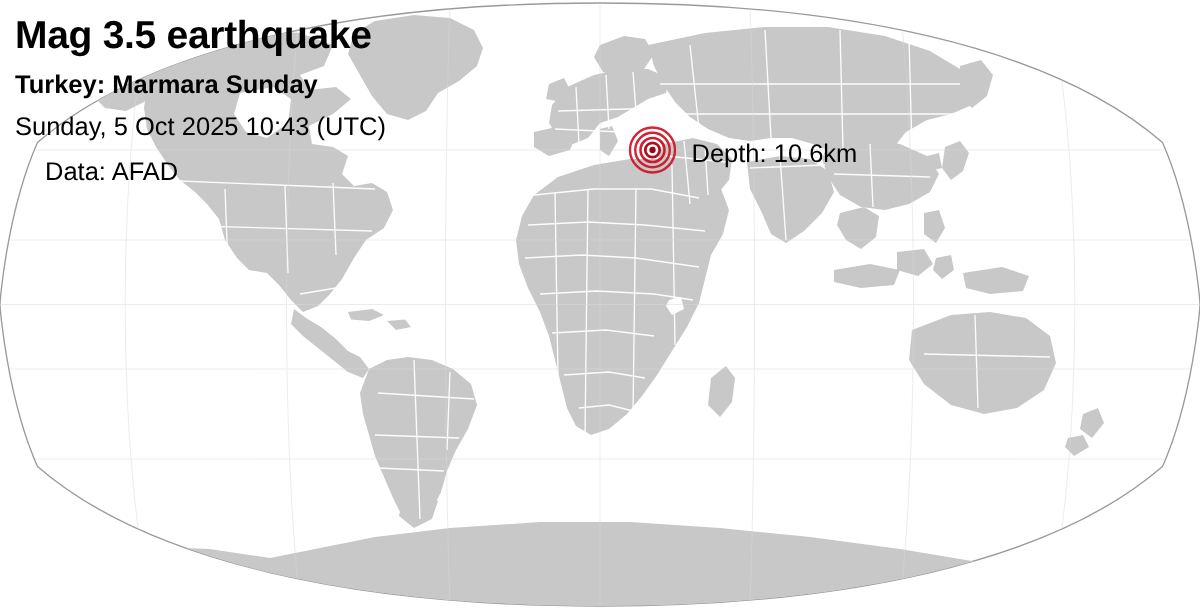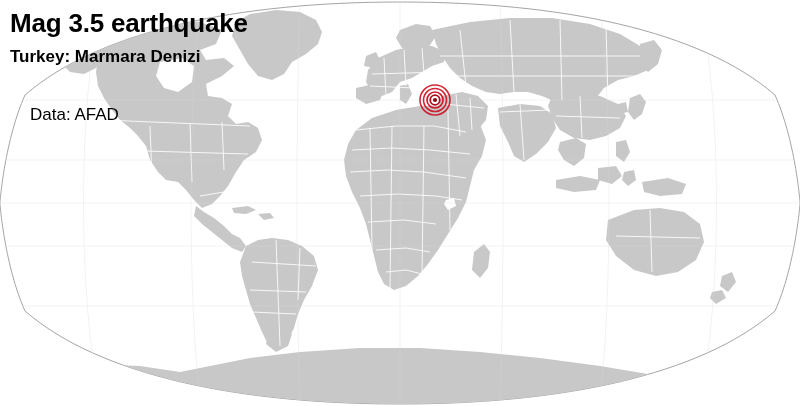--- a/index.html
+++ b/index.html
@@ -241,18 +241,20 @@
     <svg viewBox="0 0 32 32" xmlns="http://www.w3.org/2000/svg">
       <circle cx="16" cy="16" r="15" fill="none" stroke="#cc1122" stroke-width="1.6" opacity="0.9"></circle>
       <circle cx="16" cy="16" r="11.5" fill="none" stroke="#cc1122" stroke-width="1.6" opacity="0.92"></circle>
       <circle cx="16" cy="16" r="8" fill="none" stroke="#cc1122" stroke-width="1.7" opacity="0.95"></circle>
       <circle cx="16" cy="16" r="4.8" fill="none" stroke="#b00c1c" stroke-width="1.8"></circle>
       <circle cx="16" cy="16" r="2.1" fill="#8d0a16"></circle>
     </svg>
   </div>
 
   <div class="hdr" id="title">Mag 3.5 earthquake</div>
-  <div class="hdr" id="region">Turkey: Marmara Denizi</div>
+  <div class="hdr" id="region">Turkey: Marmara Sunday</div>
+  <div class="hdr" id="datetime">Sunday,  5 Oct 2025 10:43 (UTC)</div>
   <div class="hdr" id="source">Data: AFAD</div>
 
+  <div class="callout" id="depth">Depth: 10.6km</div>
 
 
 </div>
 
 </body></html>

